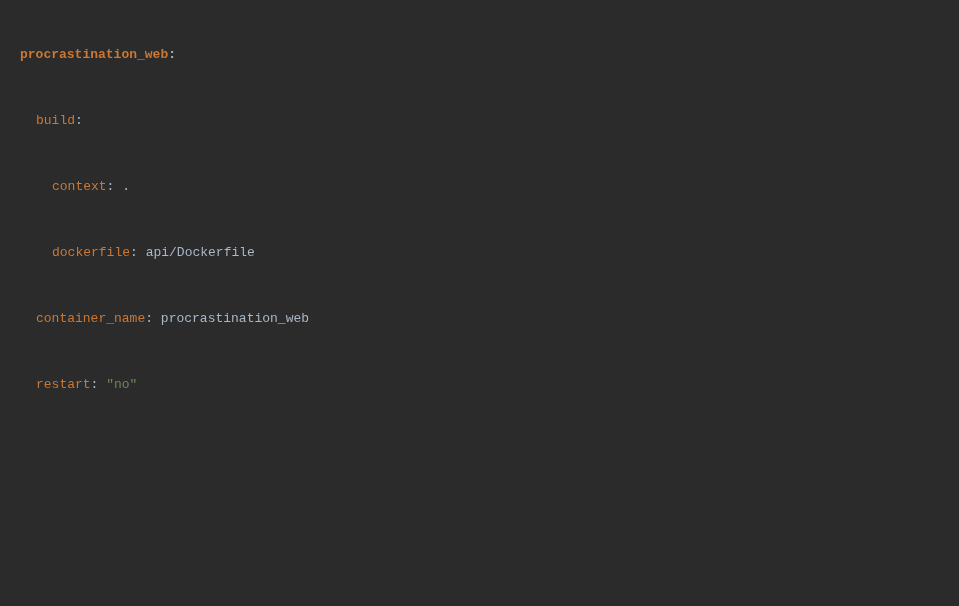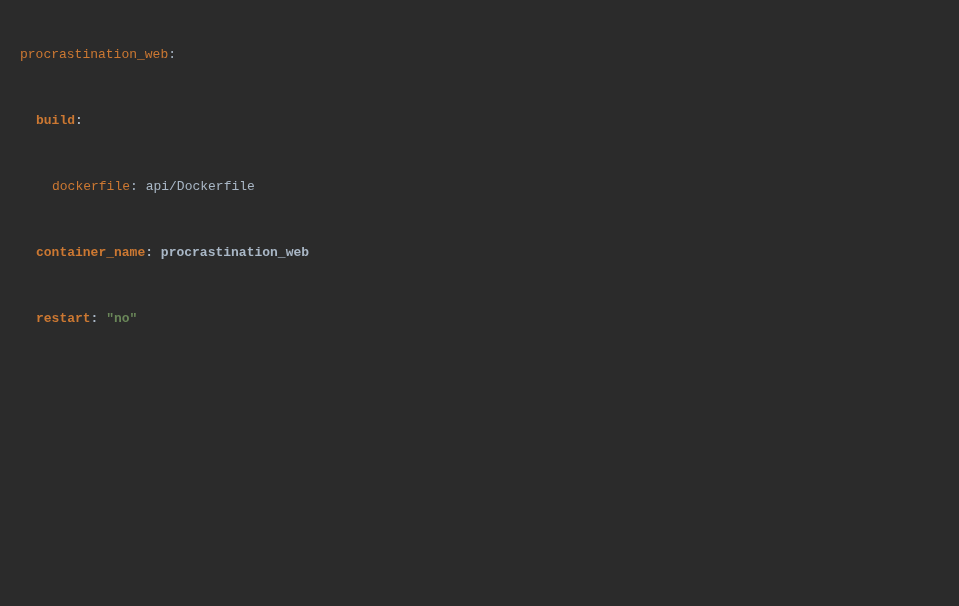--- a/index.html
+++ b/index.html
@@ -17,30 +17,31 @@
   .editor {
     padding: 0 0 0 20px;
     white-space: pre;
   }
   .line { display: block; min-height: 22px; }
   .key { color: #cc7832; }
   .colon { color: #a9b7c6; }
   .plain { color: #a9b7c6; }
   .dash { color: #a9b7c6; }
   .string { color: #6a8759; }
-  .i1 { padding-left: 0px; }
-  .i2 { padding-left: 16px; font-weight: bold; }
+  .i1 { padding-left: 0px; font-weight: bold; }
+  .i2 { padding-left: 16px; }
   .i3 { padding-left: 32px; }
 </style>
 </head>
 <body>
 
 <div class="editor">
   <span class="line i1"><span class="key">procrastination_web</span><span class="colon">:</span></span>
   <span class="line i2"><span class="key">build</span><span class="colon">:</span></span>
+  <span class="line i3"><span class="key">context</span><span class="colon">: </span><span class="plain">.</span></span>
   <span class="line i3"><span class="key">dockerfile</span><span class="colon">: </span><span class="plain">api/Dockerfile</span></span>
   <span class="line i2"><span class="key">container_name</span><span class="colon">: </span><span class="plain">procrastination_web</span></span>
   <span class="line i2"><span class="key">restart</span><span class="colon">: </span><span class="string">"no"</span></span>
   
   
   
   
   
   
   

